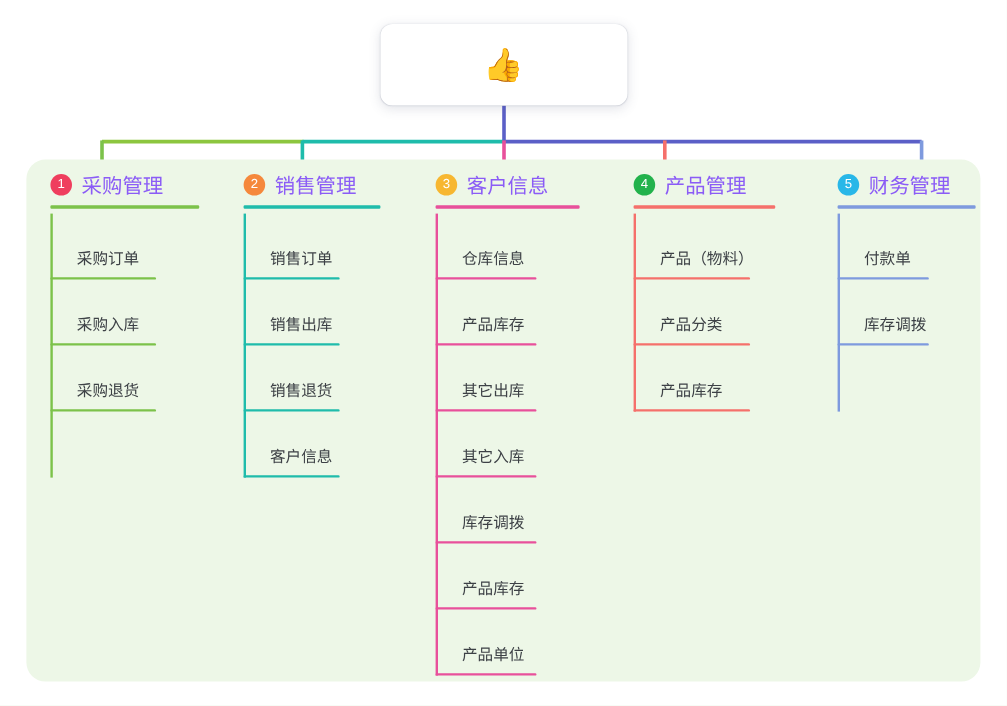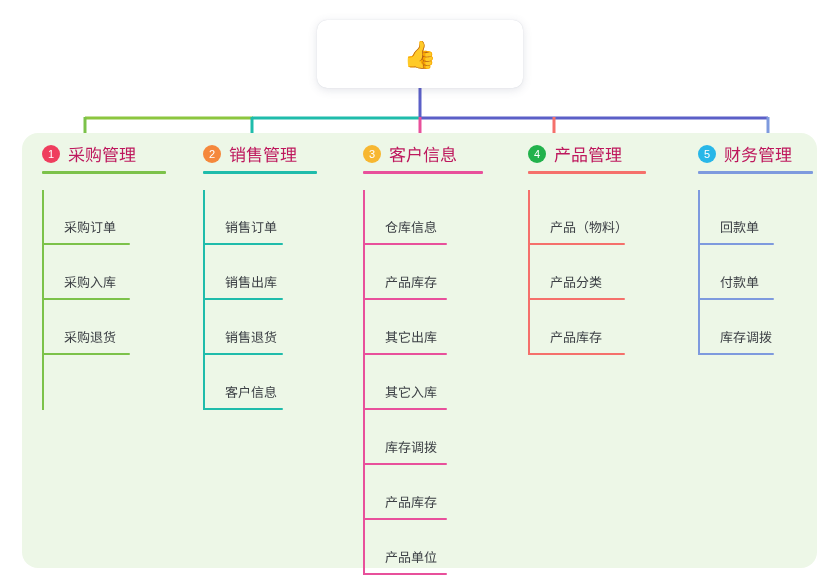--- a/index.html
+++ b/index.html
@@ -111,35 +111,35 @@
     border-radius: 50%;
     color: #ffffff;
     font-size: 11px;
     line-height: 18px;
     text-align: center;
     flex: 0 0 auto;
     font-family: "Liberation Sans", sans-serif;
   }
   .col-title {
     font-size: 17px;
-    color: #be185d;
+    color: #8b5cf6;
     white-space: nowrap;
   }
   .head-rule {
     position: absolute;
     left: 0;
     bottom: 0;
     height: 3px;
     border-radius: 1px;
   }
 
   
   .leaves {
     position: relative;
-    margin-top: 16px;
+    margin-top: 4px;
   }
   .spine {
     position: absolute;
     left: 0;
     top: 0;
     width: 2px;
   }
   .leaf {
     position: relative;
     height: 55px;
@@ -300,24 +300,20 @@
       </div>
       <div class="column col-4">
         <div class="col-head">
           <span class="badge" style="background: rgb(40, 183, 232);">5</span>
           <span class="col-title">财务管理</span>
           <span class="head-rule" style="background: rgb(126, 154, 222); width: 115px;"></span>
         </div>
         <div class="leaves">
           <span class="spine" style="background: rgb(126, 154, 222); height: 165px;"></span>
           <div class="leaf">
-            <span class="leaf-label">回款单</span>
-            <span class="leaf-rule" style="background: rgb(126, 154, 222); width: 76px;"></span>
-          </div>
-          <div class="leaf">
             <span class="leaf-label">付款单</span>
             <span class="leaf-rule" style="background: rgb(126, 154, 222); width: 76px;"></span>
           </div>
           <div class="leaf">
             <span class="leaf-label">库存调拨</span>
             <span class="leaf-rule" style="background: rgb(126, 154, 222); width: 76px;"></span>
           </div>
         </div>
       </div>
     </div>

